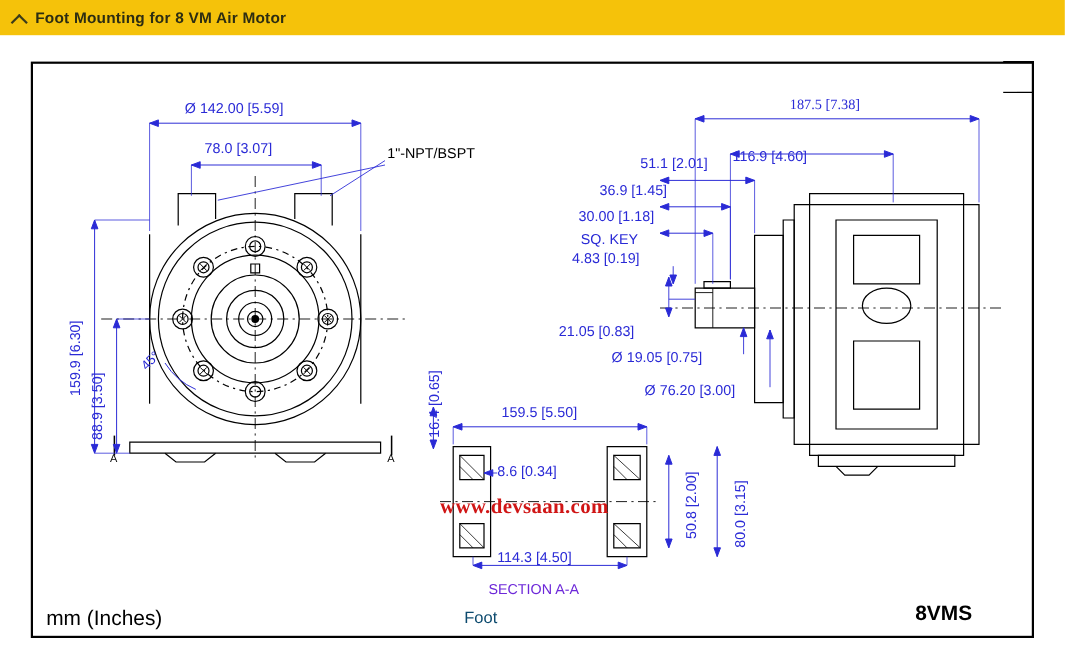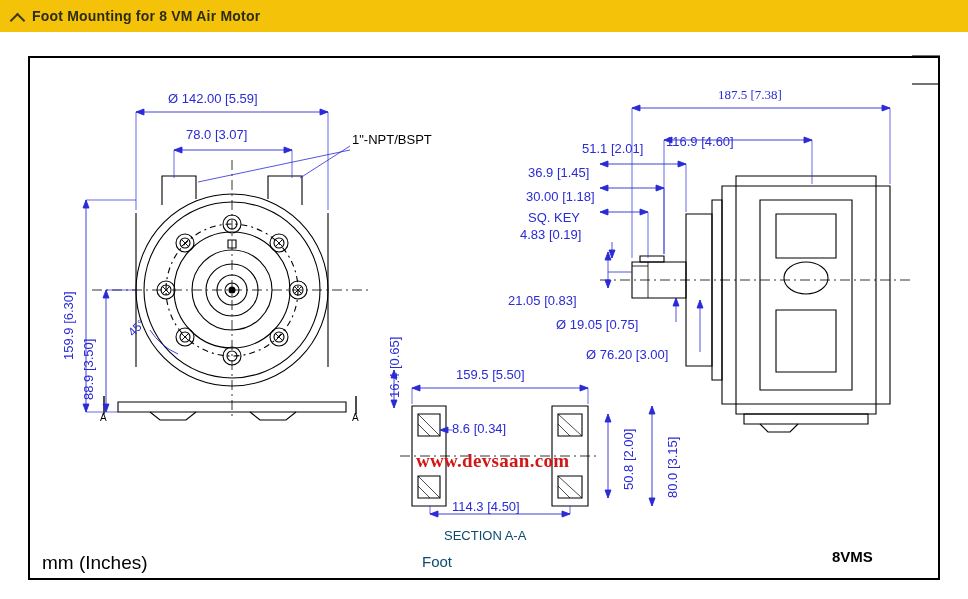--- a/index.html
+++ b/index.html
@@ -98,28 +98,28 @@
     position: absolute;
     color: #d01616;
     font-family: "Liberation Serif", serif;
     font-size: 19px;
     font-weight: bold;
     white-space: nowrap;
     letter-spacing: 0.3px;
   }
   .sec-label {
     position: absolute;
-    color: #0c4a6e;
+    color: #6d28d9;
     font-size: 13px;
     white-space: nowrap;
   }
   .big-label {
     position: absolute;
     color: #000;
-    font-size: 15px;
+    font-size: 19px;
     font-weight: bold;
     white-space: nowrap;
     text-align: center;
   }
   .mm-label {
     position: absolute;
     color: #000;
     font-size: 19px;
     white-space: nowrap;
   }
@@ -365,34 +365,34 @@
   <div class="lbl-black" style="left:352px; top:132px; color:#000;">1"-NPT/BSPT</div>
   <div class="dim vert" style="left:62px; top:360px;">159.9 [6.30]</div>
   <div class="dim vert" style="left:82px; top:400px;">88.9 [3.50]</div>
   <div class="dim rot45" style="left:126px; top:330px;">45°</div>
   <div class="aa" style="left:100px; top:412px;">A</div>
   <div class="aa" style="left:352px; top:412px;">A</div>
 
   <div class="dim" style="left:718px; top:88px;font-family:Liberation Serif, serif;">187.5 [7.38]</div>
   <div class="dim" style="left:666px; top:120px;margin-top:15px;">116.9 [4.60]</div>
   <div class="dim" style="left:536px; top:142px;margin-left:46px;">51.1 [2.01]</div>
-  <div class="dim" style="left:528px; top:166px;">36.9 [1.45]</div>
+  <div class="dim" style="left:545px; top:166px;">36.9 [1.45]</div>
   <div class="dim" style="left:526px; top:190px;">30.00 [1.18]</div>
   <div class="dim" style="left:528px; top:211px;">SQ. KEY</div>
   <div class="dim" style="left:520px; top:228px;">4.83 [0.19]</div>
   <div class="dim" style="left:508px; top:294px;">21.05 [0.83]</div>
   <div class="dim" style="left:556px; top:318px;">Ø 19.05 [0.75]</div>
   <div class="dim" style="left:586px; top:348px;">Ø 76.20 [3.00]</div>
 
   <div class="dim vert" style="left:388px; top:398px;">16.4 [0.65]</div>
   <div class="dim" style="left:456px; top:368px;">159.5 [5.50]</div>
   <div class="dim" style="left:452px; top:422px;">8.6 [0.34]</div>
   <div class="dim" style="left:452px; top:500px;">114.3 [4.50]</div>
   <div class="dim vert" style="left:622px; top:490px;">50.8 [2.00]</div>
   <div class="dim vert" style="left:666px; top:498px;">80.0 [3.15]</div>
   <div class="sec-label" style="left:444px; top:528px;">SECTION A-A</div>
 
-  <div id="watermark" style="left:400px; top:450px;margin-left:16px;">www.devsaan.com</div>
+  <div id="watermark" style="left:400px; top:450px;">www.devsaan.com</div>
   <div class="mm-label" style="left:42px; top:552px;">mm (Inches)</div>
   <div class="foot-label" style="left:422px; top:553px;">Foot</div>
   <div class="big-label" style="left:832px; top:548px;">8VMS</div>
 
 </div>
 
 </body></html>

